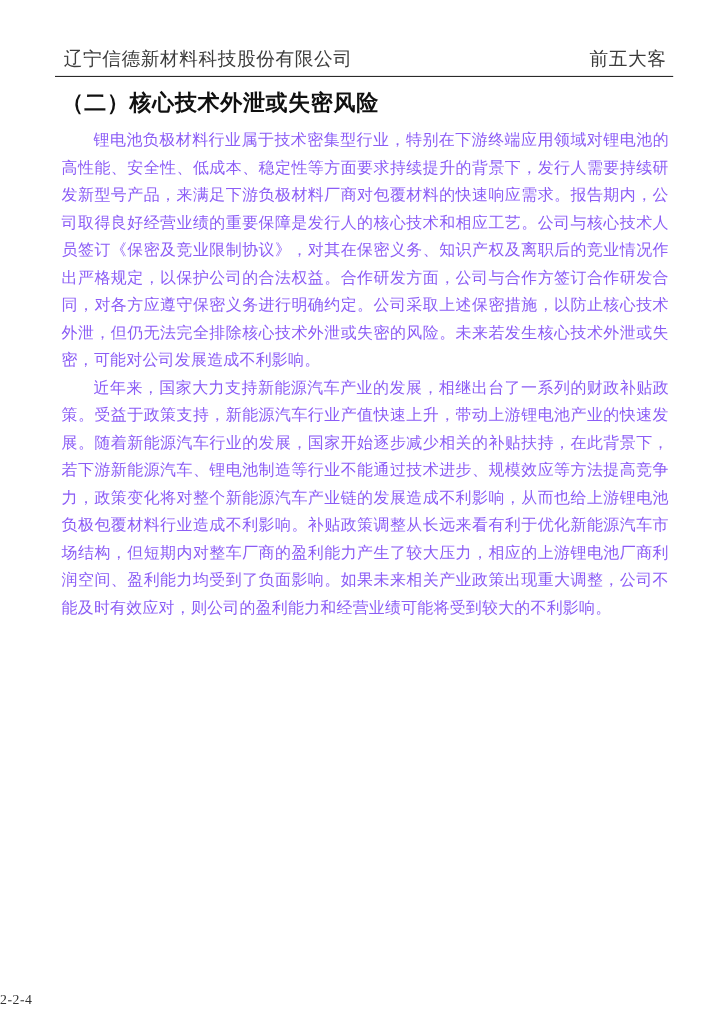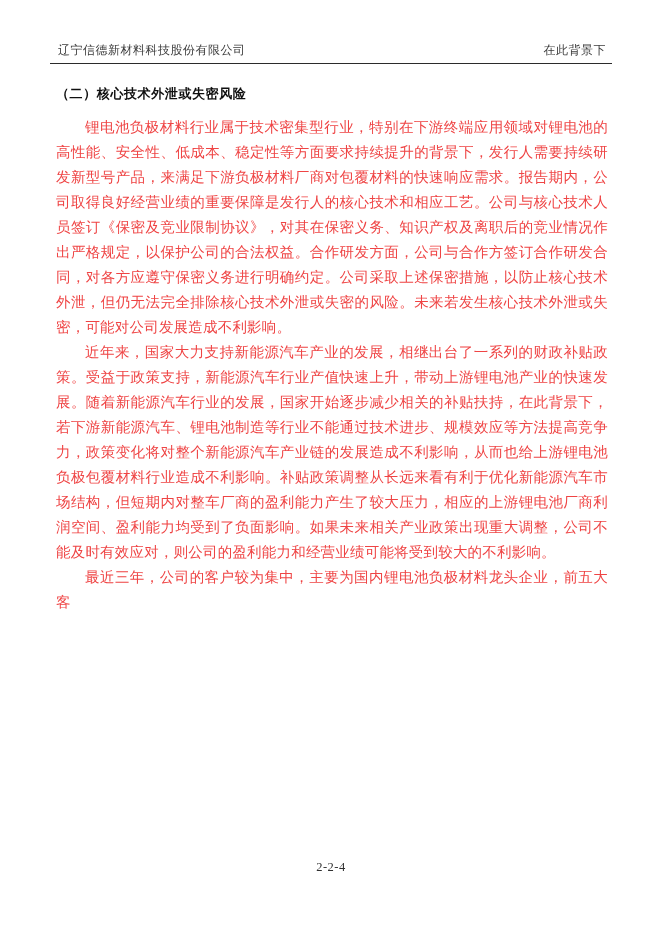--- a/index.html
+++ b/index.html
@@ -16,81 +16,78 @@
     font-family: "Liberation Serif", "DejaVu Serif", serif;
   }
   .header {
     position: absolute;
     left: 50px;
     right: 50px;
     top: 42px;
     display: flex;
     justify-content: space-between;
     align-items: flex-start;
-    font-size: 12px;
+    font-size: 17px;
     color: #3c3c3c;
     border-bottom: 1.4px solid #2b2b2b;
     padding: 0 6px 4px 8px;
     letter-spacing: 0.5px;
   }
   .content {
     position: absolute;
     left: 56px;
     right: 54px;
     top: 70px;
     color: #222222;
   }
   .content h3 {
     margin: 14px 0 12px 0;
-    font-size: 13px;
+    font-size: 20px;
     line-height: 20px;
     font-weight: bold;
     color: #101010;
     letter-spacing: 0.6px;
   }
   .content p {
     margin: 0;
     font-size: 14.5px;
     line-height: 25px;
     text-align: justify;
     text-indent: 2em;
     letter-spacing: 0.2px;
-    color: #ef4444;
-    font-family: Liberation Mono, monospace;
+    color: #8b5cf6;
   }
   .footer {
     position: absolute;
     left: 0;
     right: 0;
-    top: 860px;
-    text-align: center;
+    top: 902px;
     font-size: 12.5px;
     color: #303030;
     letter-spacing: 0.5px;
   }
 </style>
 </head>
 <body>
 
 <div class="page">
 
   <div class="header">
     <span>辽宁信德新材料科技股份有限公司</span>
-    <span>在此背景下</span>
+    <span>前五大客</span>
   </div>
 
   <div class="content">
 
     <h3>（二）核心技术外泄或失密风险</h3>
     <p>锂电池负极材料行业属于技术密集型行业，特别在下游终端应用领域对锂电池的高性能、安全性、低成本、稳定性等方面要求持续提升的背景下，发行人需要持续研发新型号产品，来满足下游负极材料厂商对包覆材料的快速响应需求。报告期内，公司取得良好经营业绩的重要保障是发行人的核心技术和相应工艺。公司与核心技术人员签订《保密及竞业限制协议》，对其在保密义务、知识产权及离职后的竞业情况作出严格规定，以保护公司的合法权益。合作研发方面，公司与合作方签订合作研发合同，对各方应遵守保密义务进行明确约定。公司采取上述保密措施，以防止核心技术外泄，但仍无法完全排除核心技术外泄或失密的风险。未来若发生核心技术外泄或失密，可能对公司发展造成不利影响。</p>
 
     <p>近年来，国家大力支持新能源汽车产业的发展，相继出台了一系列的财政补贴政策。受益于政策支持，新能源汽车行业产值快速上升，带动上游锂电池产业的快速发展。随着新能源汽车行业的发展，国家开始逐步减少相关的补贴扶持，在此背景下，若下游新能源汽车、锂电池制造等行业不能通过技术进步、规模效应等方法提高竞争力，政策变化将对整个新能源汽车产业链的发展造成不利影响，从而也给上游锂电池负极包覆材料行业造成不利影响。补贴政策调整从长远来看有利于优化新能源汽车市场结构，但短期内对整车厂商的盈利能力产生了较大压力，相应的上游锂电池厂商利润空间、盈利能力均受到了负面影响。如果未来相关产业政策出现重大调整，公司不能及时有效应对，则公司的盈利能力和经营业绩可能将受到较大的不利影响。</p>
 
 
-    <p>最近三年，公司的客户较为集中，主要为国内锂电池负极材料龙头企业，前五大客</p>
 
   </div>
 
   <div class="footer">
     <span>2-2-4</span>
   </div>
 
 </div>
 
 </body></html>

